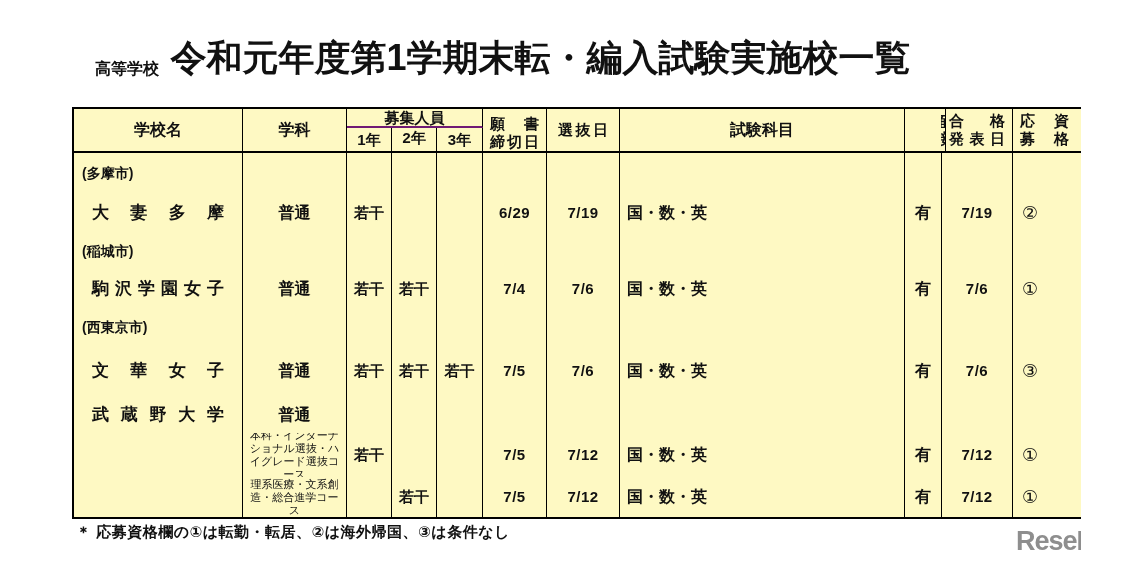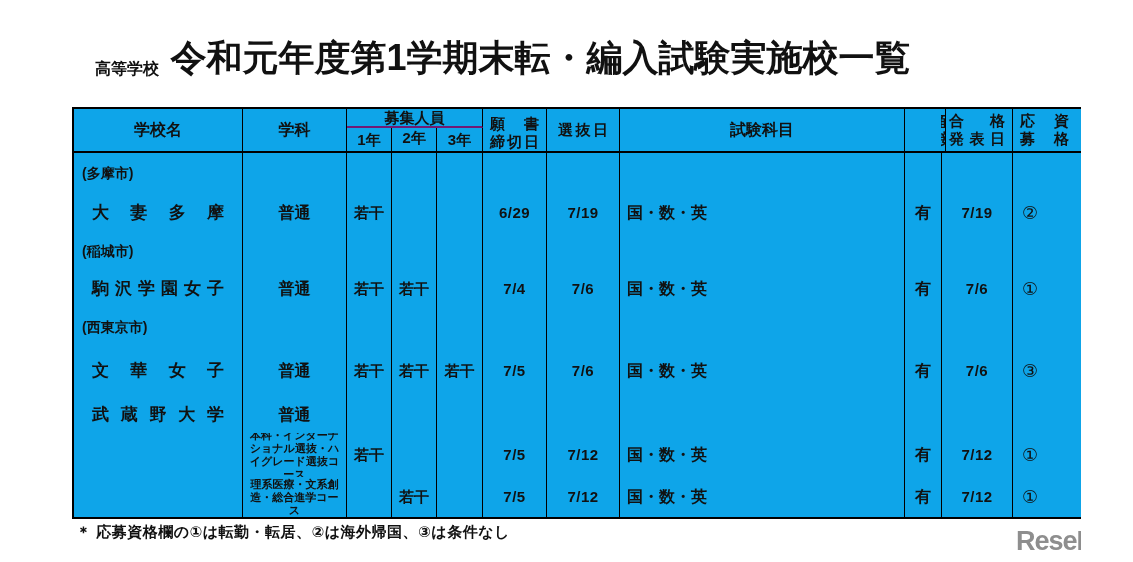--- a/index.html
+++ b/index.html
@@ -7,21 +7,21 @@
   .page {
     position:relative; width:1081px; height:562px; background:#ffffff;
     color:#111; font-family:"Liberation Sans","DejaVu Sans",sans-serif;
     overflow:hidden;
   }
   .doc-label { position:absolute; left:95px; top:59px; font-size:16px; font-weight:600; }
   .doc-title { position:absolute; left:0; right:0; top:34px; text-align:center;
                font-size:36px; font-weight:700; letter-spacing:0px; }
 
   .table { position:absolute; left:72px; top:107px; width:1011px; height:412px;
-           border:2px solid #000; background:#0ea5e9; }
+           border:2px solid #000; background:#fef9c3; }
   .grid { display:grid; grid-template-columns:169px 104px 45px 45px 46px 64px 73px 285px 37px 71px auto; }
   .hgrid { grid-template-rows:19px 23px; border-bottom:2px solid #000; }
   .bgrid { grid-template-rows:40px 40px 36px 40px 36px 52px 36px 44px 40px; }
 
   .c { border-right:1px solid #000; display:flex; align-items:center; justify-content:center;
        font-size:15px; font-weight:600; overflow:hidden; position:relative; line-height:1.15; }
   .nr { border-right:none; }
 
   
   .h-school   { grid-row:1/3; grid-column:1; font-size:16px; }
@@ -42,21 +42,21 @@
 
   
   .cityl  { width:100%; text-align:left; padding-left:8px; font-size:14px; }
   .spread { display:block; flex:1; padding:0 18px; text-align:justify; text-align-last:justify;
             font-size:17px; }
   .dept   { font-size:16px; }
   .num    { font-size:15px; letter-spacing:0.5px; }
   .subj   { justify-content:flex-start; padding-left:7px; font-size:16px; }
   .intv   { font-size:16px; }
   .elig   { justify-content:flex-start; padding-left:9px; font-size:18px; font-weight:500; }
-  .note   { font-size:11px; line-height:13px; font-weight:700; text-align:center; padding:0 4px; }
+  .note   { font-size:11px; line-height:13px; font-weight:400; text-align:center; padding:0 4px; }
 
   .footnote { position:absolute; left:76px; top:523px; font-size:15px; font-weight:600;
               letter-spacing:0.5px; }
 
   .logo { position:absolute; left:1016px; top:524px; width:110px; height:34px; }
   .logo-text { font-size:27px; font-weight:700; letter-spacing:-1px; line-height:34px; }
   .logo-ruby { position:absolute; top:-1px; right:8px; font-size:7px; letter-spacing:1px; }
 </style>
 </head>
 <body>

